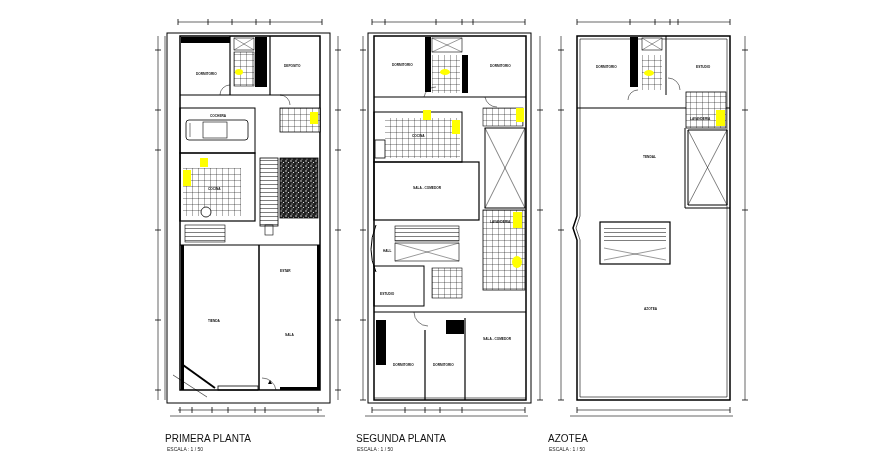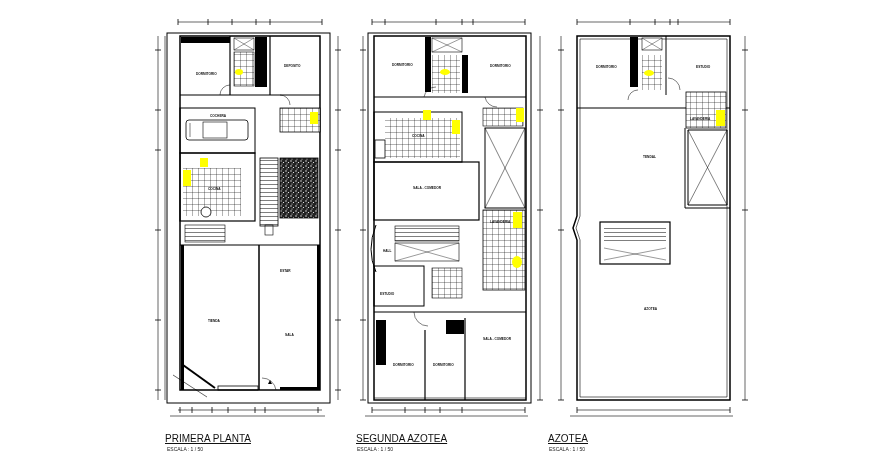--- a/index.html
+++ b/index.html
@@ -1,18 +1,18 @@
 <!DOCTYPE html>
 <html><head>
 <meta charset="utf-8">
 <style>
   html,body{margin:0;padding:0;background:#ffffff;}
   body{width:870px;height:464px;position:relative;overflow:hidden;font-family:"Liberation Sans",sans-serif;}
   #canvas{position:absolute;left:0;top:0;width:870px;height:464px;}
-  .title{position:absolute;font-size:10px;color:#111;letter-spacing:0px;text-decoration:underline;}
+  .title{position:absolute;font-size:10px;color:#111;letter-spacing:0px;}
   .scale{position:absolute;font-size:5px;color:#222;}
   .rlabel{font-family:"Liberation Sans",sans-serif;font-size:3.2px;font-weight:bold;fill:#111;}
 </style>
 </head>
 <body>
 
 <svg id="canvas" width="870" height="464" viewBox="0 0 870 464" xmlns="http://www.w3.org/2000/svg">
   <defs>
     <pattern id="tile" width="6" height="6" patternUnits="userSpaceOnUse">
       <rect width="6" height="6" fill="#fff"></rect>
@@ -273,16 +273,16 @@
     <rect x="600" y="222" width="70" height="42" fill="none" stroke="#000" stroke-width="1.2"></rect>
     <rect x="604" y="226" width="62" height="18" fill="url(#stairs)"></rect>
     <line x1="604" y1="248" x2="666" y2="260" stroke="#000" stroke-width="0.4"></line>
       <line x1="666" y1="248" x2="604" y2="260" stroke="#000" stroke-width="0.4"></line>
     <text x="644" y="310" class="rlabel">AZOTEA</text>
   </g>
 </svg>
 
 <div class="title" style="left:165px;top:433px;">PRIMERA PLANTA</div>
 <div class="scale" style="left:167px;top:446px;">ESCALA :  1 / 50</div>
-<div class="title" style="left:356px;top:433px;">SEGUNDA  AZOTEA</div>
+<div class="title" style="left:356px;top:433px;">SEGUNDA  PLANTA</div>
 <div class="scale" style="left:357px;top:446px;">ESCALA :  1 / 50</div>
 <div class="title" style="left:548px;top:433px;">AZOTEA</div>
 <div class="scale" style="left:549px;top:446px;">ESCALA :  1 / 50</div>
 
 </body></html>

